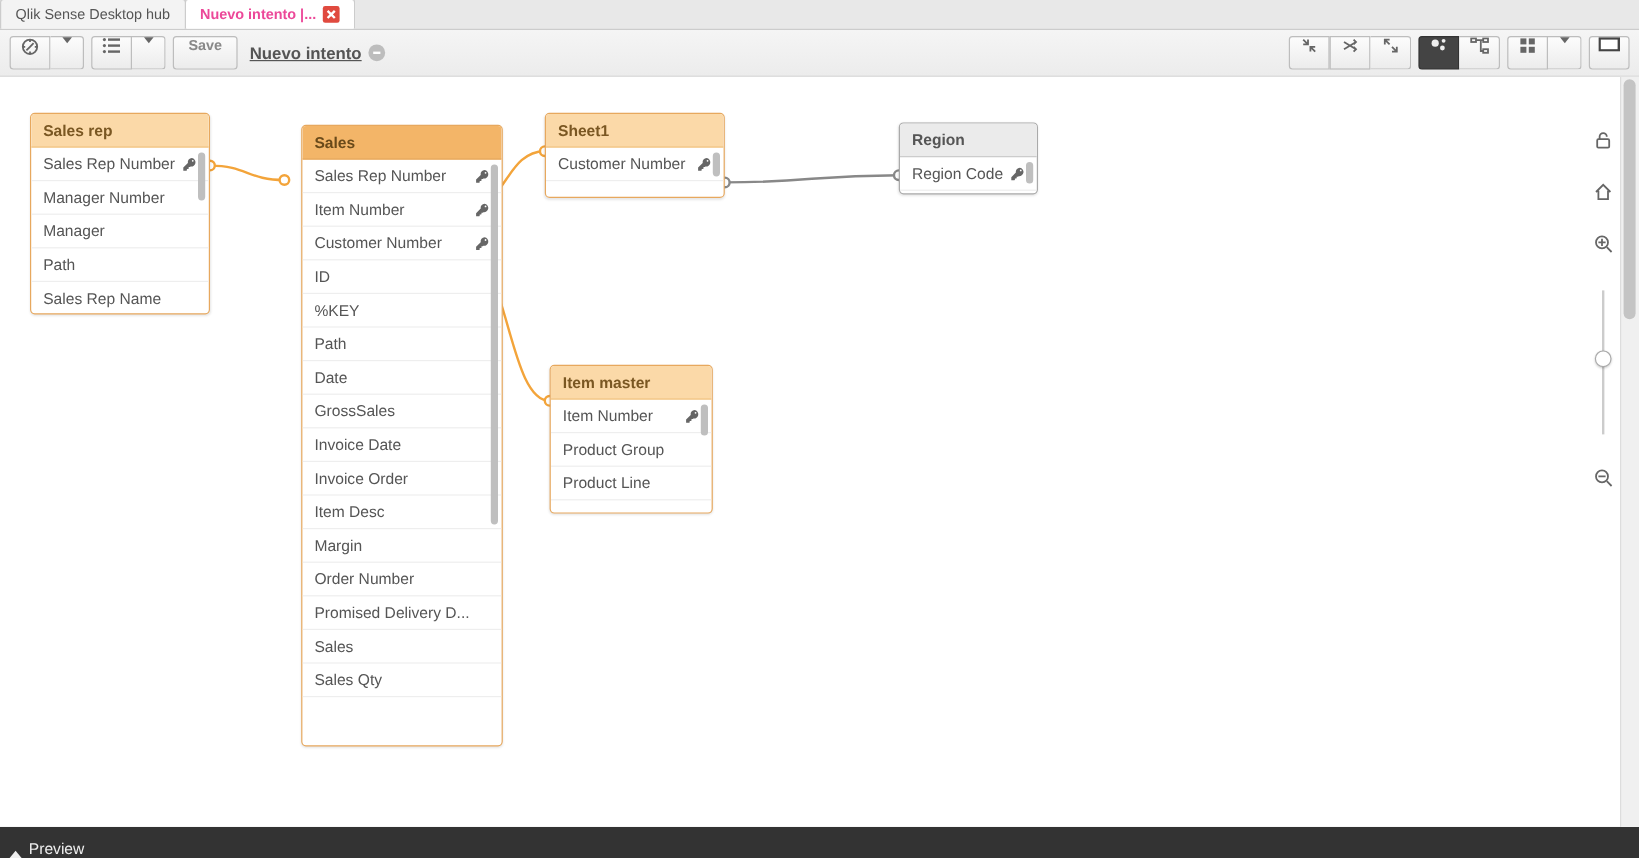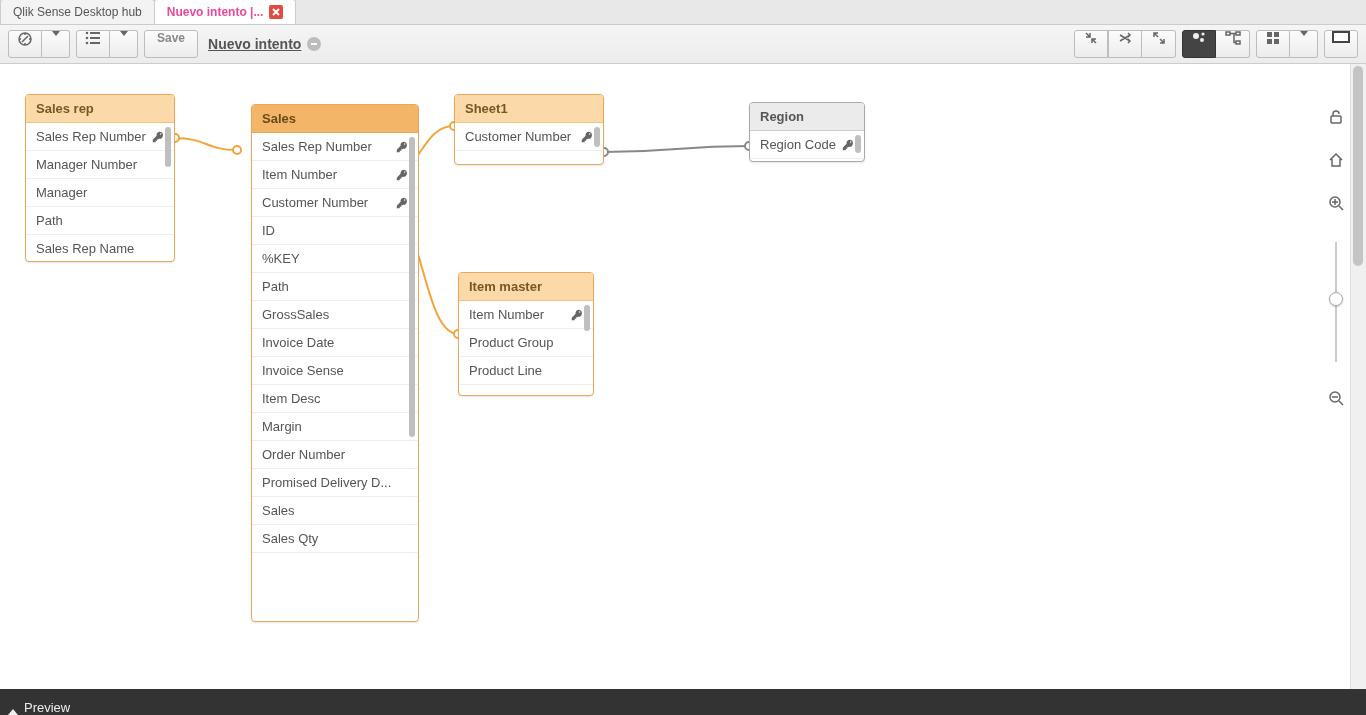--- a/index.html
+++ b/index.html
@@ -329,27 +329,30 @@
           <div class="field">
             <span>ID</span>
           </div>
           <div class="field">
             <span>%KEY</span>
           </div>
           <div class="field">
             <span>Path</span>
           </div>
           <div class="field">
+            <span>Date</span>
+          </div>
+          <div class="field">
             <span>GrossSales</span>
           </div>
           <div class="field">
             <span>Invoice Date</span>
           </div>
           <div class="field">
-            <span>Invoice Sense</span>
+            <span>Invoice Order</span>
           </div>
           <div class="field">
             <span>Item Desc</span>
           </div>
           <div class="field">
             <span>Margin</span>
           </div>
           <div class="field">
             <span>Order Number</span>
           </div>
@@ -372,21 +375,21 @@
             <span>Customer Number</span>
             <span class="key">
               <svg width="12" height="12" viewBox="0 0 16 16">
                 <path d="M10.5 1a4.5 4.5 0 0 0-4.4 5.4L1 11.5V15h3.5l.5-.5V13h1.5l.5-.5V11h1.5l.6-.6A4.5 4.5 0 1 0 10.5 1zm1 4a1 1 0 1 1 0-2 1 1 0 0 1 0 2z"></path>
               </svg>
             </span>
           </div>
           <div class="mini-scroll" style="height:20px"></div>
         </div>
       </div>
-      <div class="table-box light" style="left: 458px; top: 208px; width: 136px; height: 124px;">
+      <div class="table-box light" style="left: 458px; top: 240px; width: 136px; height: 124px;">
         <div class="table-head">Item master</div>
         <div class="field-list" style="height:94px">
           <div class="field">
             <span>Item Number</span>
             <span class="key">
               <svg width="12" height="12" viewBox="0 0 16 16">
                 <path d="M10.5 1a4.5 4.5 0 0 0-4.4 5.4L1 11.5V15h3.5l.5-.5V13h1.5l.5-.5V11h1.5l.6-.6A4.5 4.5 0 1 0 10.5 1zm1 4a1 1 0 1 1 0-2 1 1 0 0 1 0 2z"></path>
               </svg>
             </span>
           </div>

